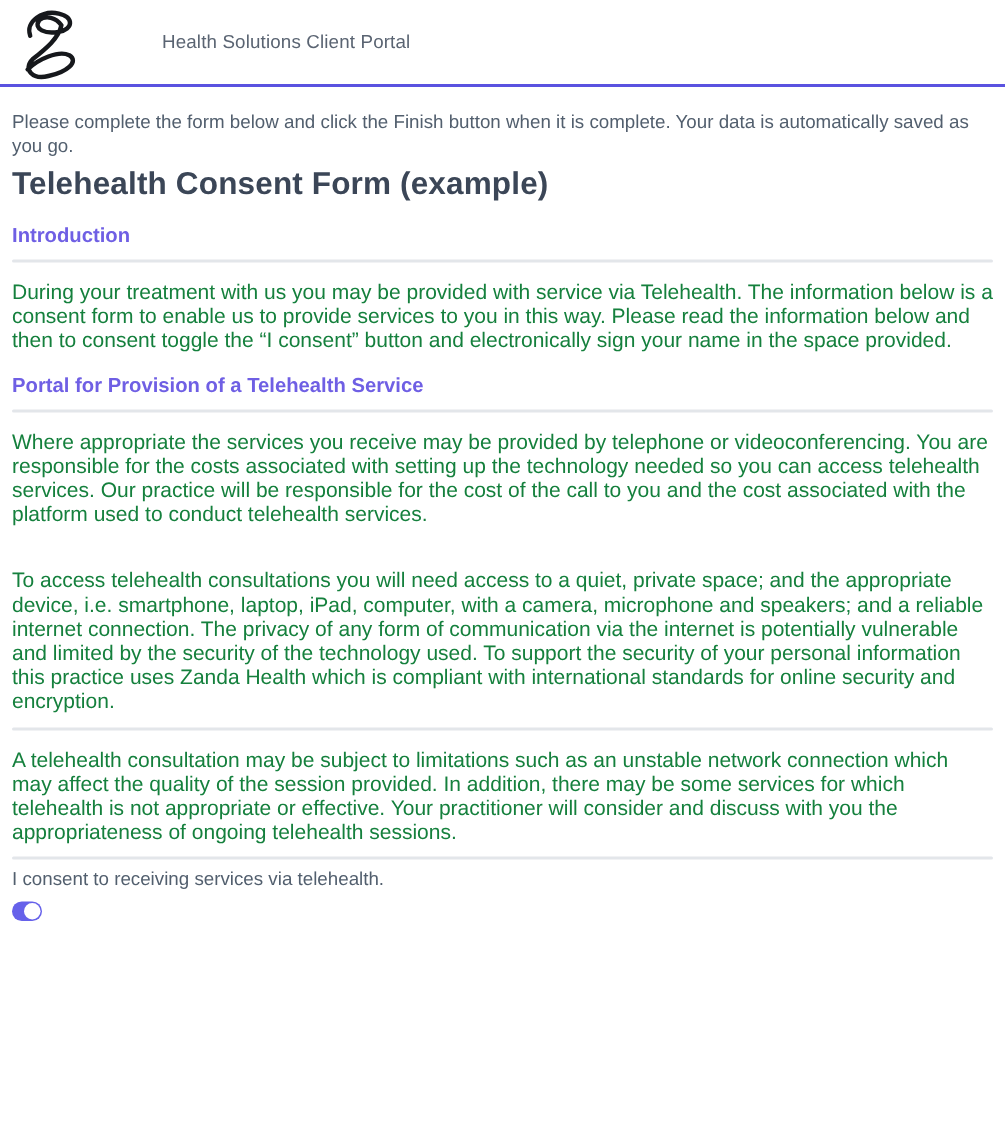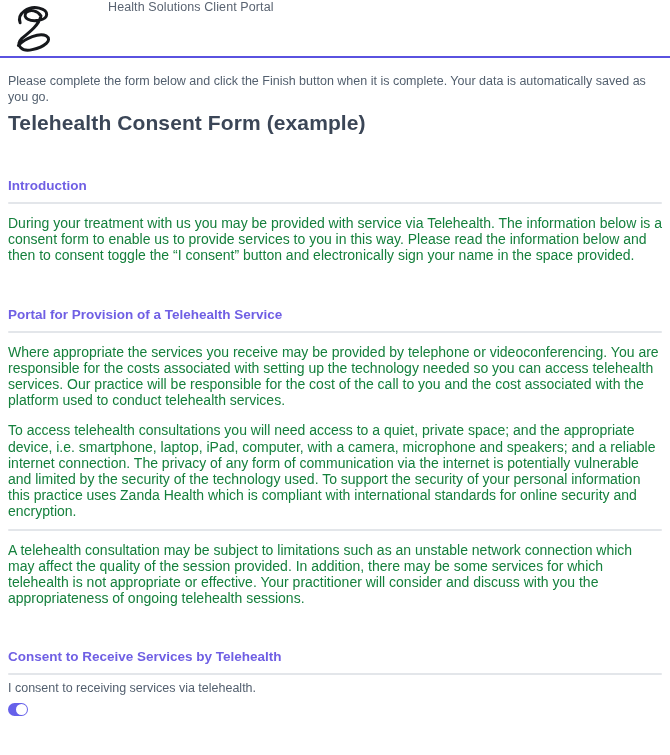--- a/index.html
+++ b/index.html
@@ -6,21 +6,21 @@
   html, body {
     margin: 0; padding: 0;
     width: 670px; height: 755px;
     background: #ffffff;
     font-family: "Liberation Sans", sans-serif;
     color: #525f6e;
     overflow: hidden;
   }
   
   .header {
-    display: flex; 
+    display: flex; align-items: center;
     height: 58px;
     border-bottom: 2px solid #5a52e0;
     padding-left: 8px;
     background: #fff;
   }
   .logo { width: 52px; height: 52px; flex: 0 0 auto; margin-top: 2px; }
   .portal-title {
     margin-left: 48px;
     font-size: 12.5px;
     color: #5a6472;
@@ -35,38 +35,38 @@
     color: #525f6e;
   }
   .form-title {
     margin: 6px 0 0 0;
     font-size: 21px;
     font-weight: 700;
     color: #3b4657;
     letter-spacing: 0.1px;
   }
   .section-heading {
-    margin-top: 43px;
+    margin-top: 14px;
     font-size: 13.5px;
     font-weight: 600;
     color: #6f5fe4;
   }
   .divider {
     height: 2px;
     background: #e3e6ea;
     margin-top: 9px;
     border-radius: 1px;
   }
   .body-para {
     margin: 11px 0 0 0;
     font-size: 14px;
     line-height: 16.2px;
     color: #15803d;
   }
-  .para-gap { margin-top: 14px; }
+  .para-gap { margin-top: 28px; }
   .consent-label {
     margin-top: 6px;
     font-size: 12.5px;
     color: #525f6e;
   }
   
   .toggle {
     margin-top: 8px;
     width: 20px; height: 13px;
     background: #6661ea;
@@ -103,21 +103,20 @@
   <p class="body-para">During your treatment with us you may be provided with service via Telehealth. The information below is a consent form to enable us to provide services to you in this way. Please read the information below and then to consent toggle the “I consent” button and electronically sign your name in the space provided.</p>
 
   <div class="section-heading">Portal for Provision of a Telehealth Service</div>
   <div class="divider"></div>
   <p class="body-para">Where appropriate the services you receive may be provided by telephone or videoconferencing. You are responsible for the costs associated with setting up the technology needed so you can access telehealth services. Our practice will be responsible for the cost of the call to you and the cost associated with the platform used to conduct telehealth services.</p>
   <p class="body-para para-gap">To access telehealth consultations you will need access to a quiet, private space; and the appropriate device, i.e. smartphone, laptop, iPad, computer, with a camera, microphone and speakers; and a reliable internet connection. The privacy of any form of communication via the internet is potentially vulnerable and limited by the security of the technology used. To support the security of your personal information this practice uses Zanda Health which is compliant with international standards for online security and encryption.</p>
 
   <div class="divider"></div>
   <p class="body-para">A telehealth consultation may be subject to limitations such as an unstable network connection which may affect the quality of the session provided. In addition, there may be some services for which telehealth is not appropriate or effective. Your practitioner will consider and discuss with you the appropriateness of ongoing telehealth sessions.</p>
 
-  <div class="section-heading">Consent to Receive Services by Telehealth</div>
   <div class="divider"></div>
 
   <div class="consent-label">I consent to receiving services via telehealth.</div>
 
   <div class="toggle" role="switch" aria-checked="true">
     <div class="knob"></div>
   </div>
 
 </div>
 

